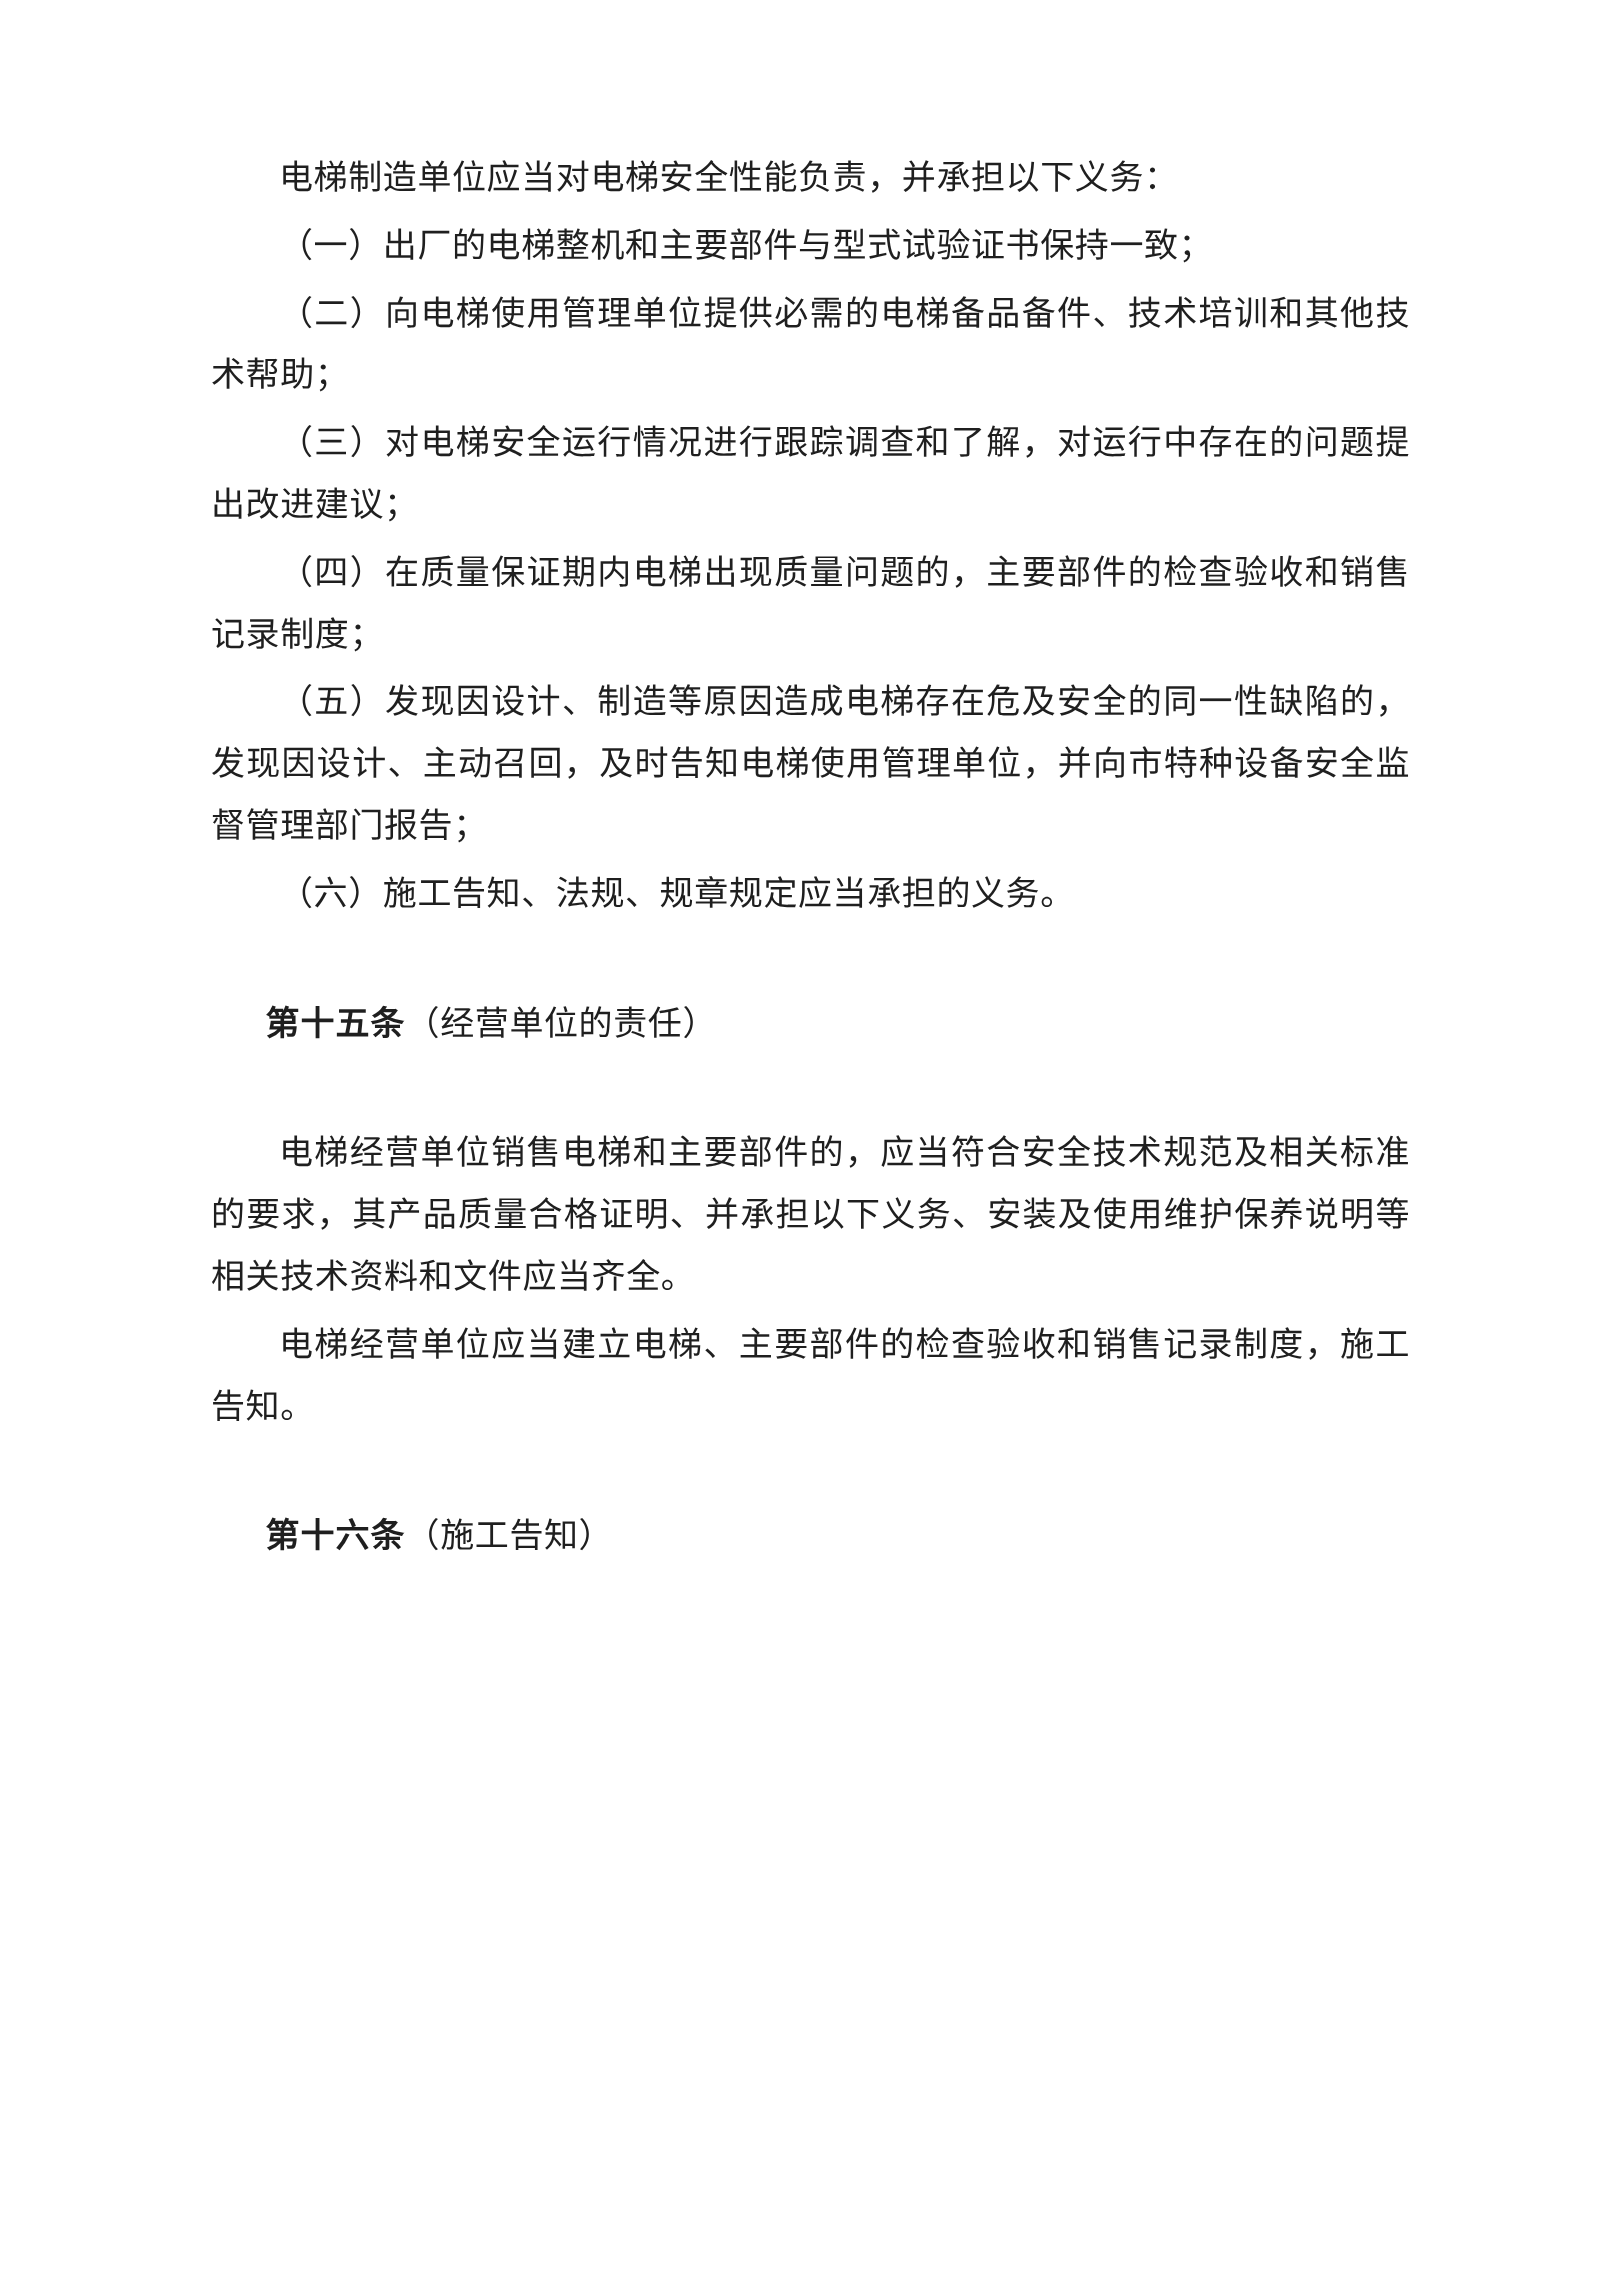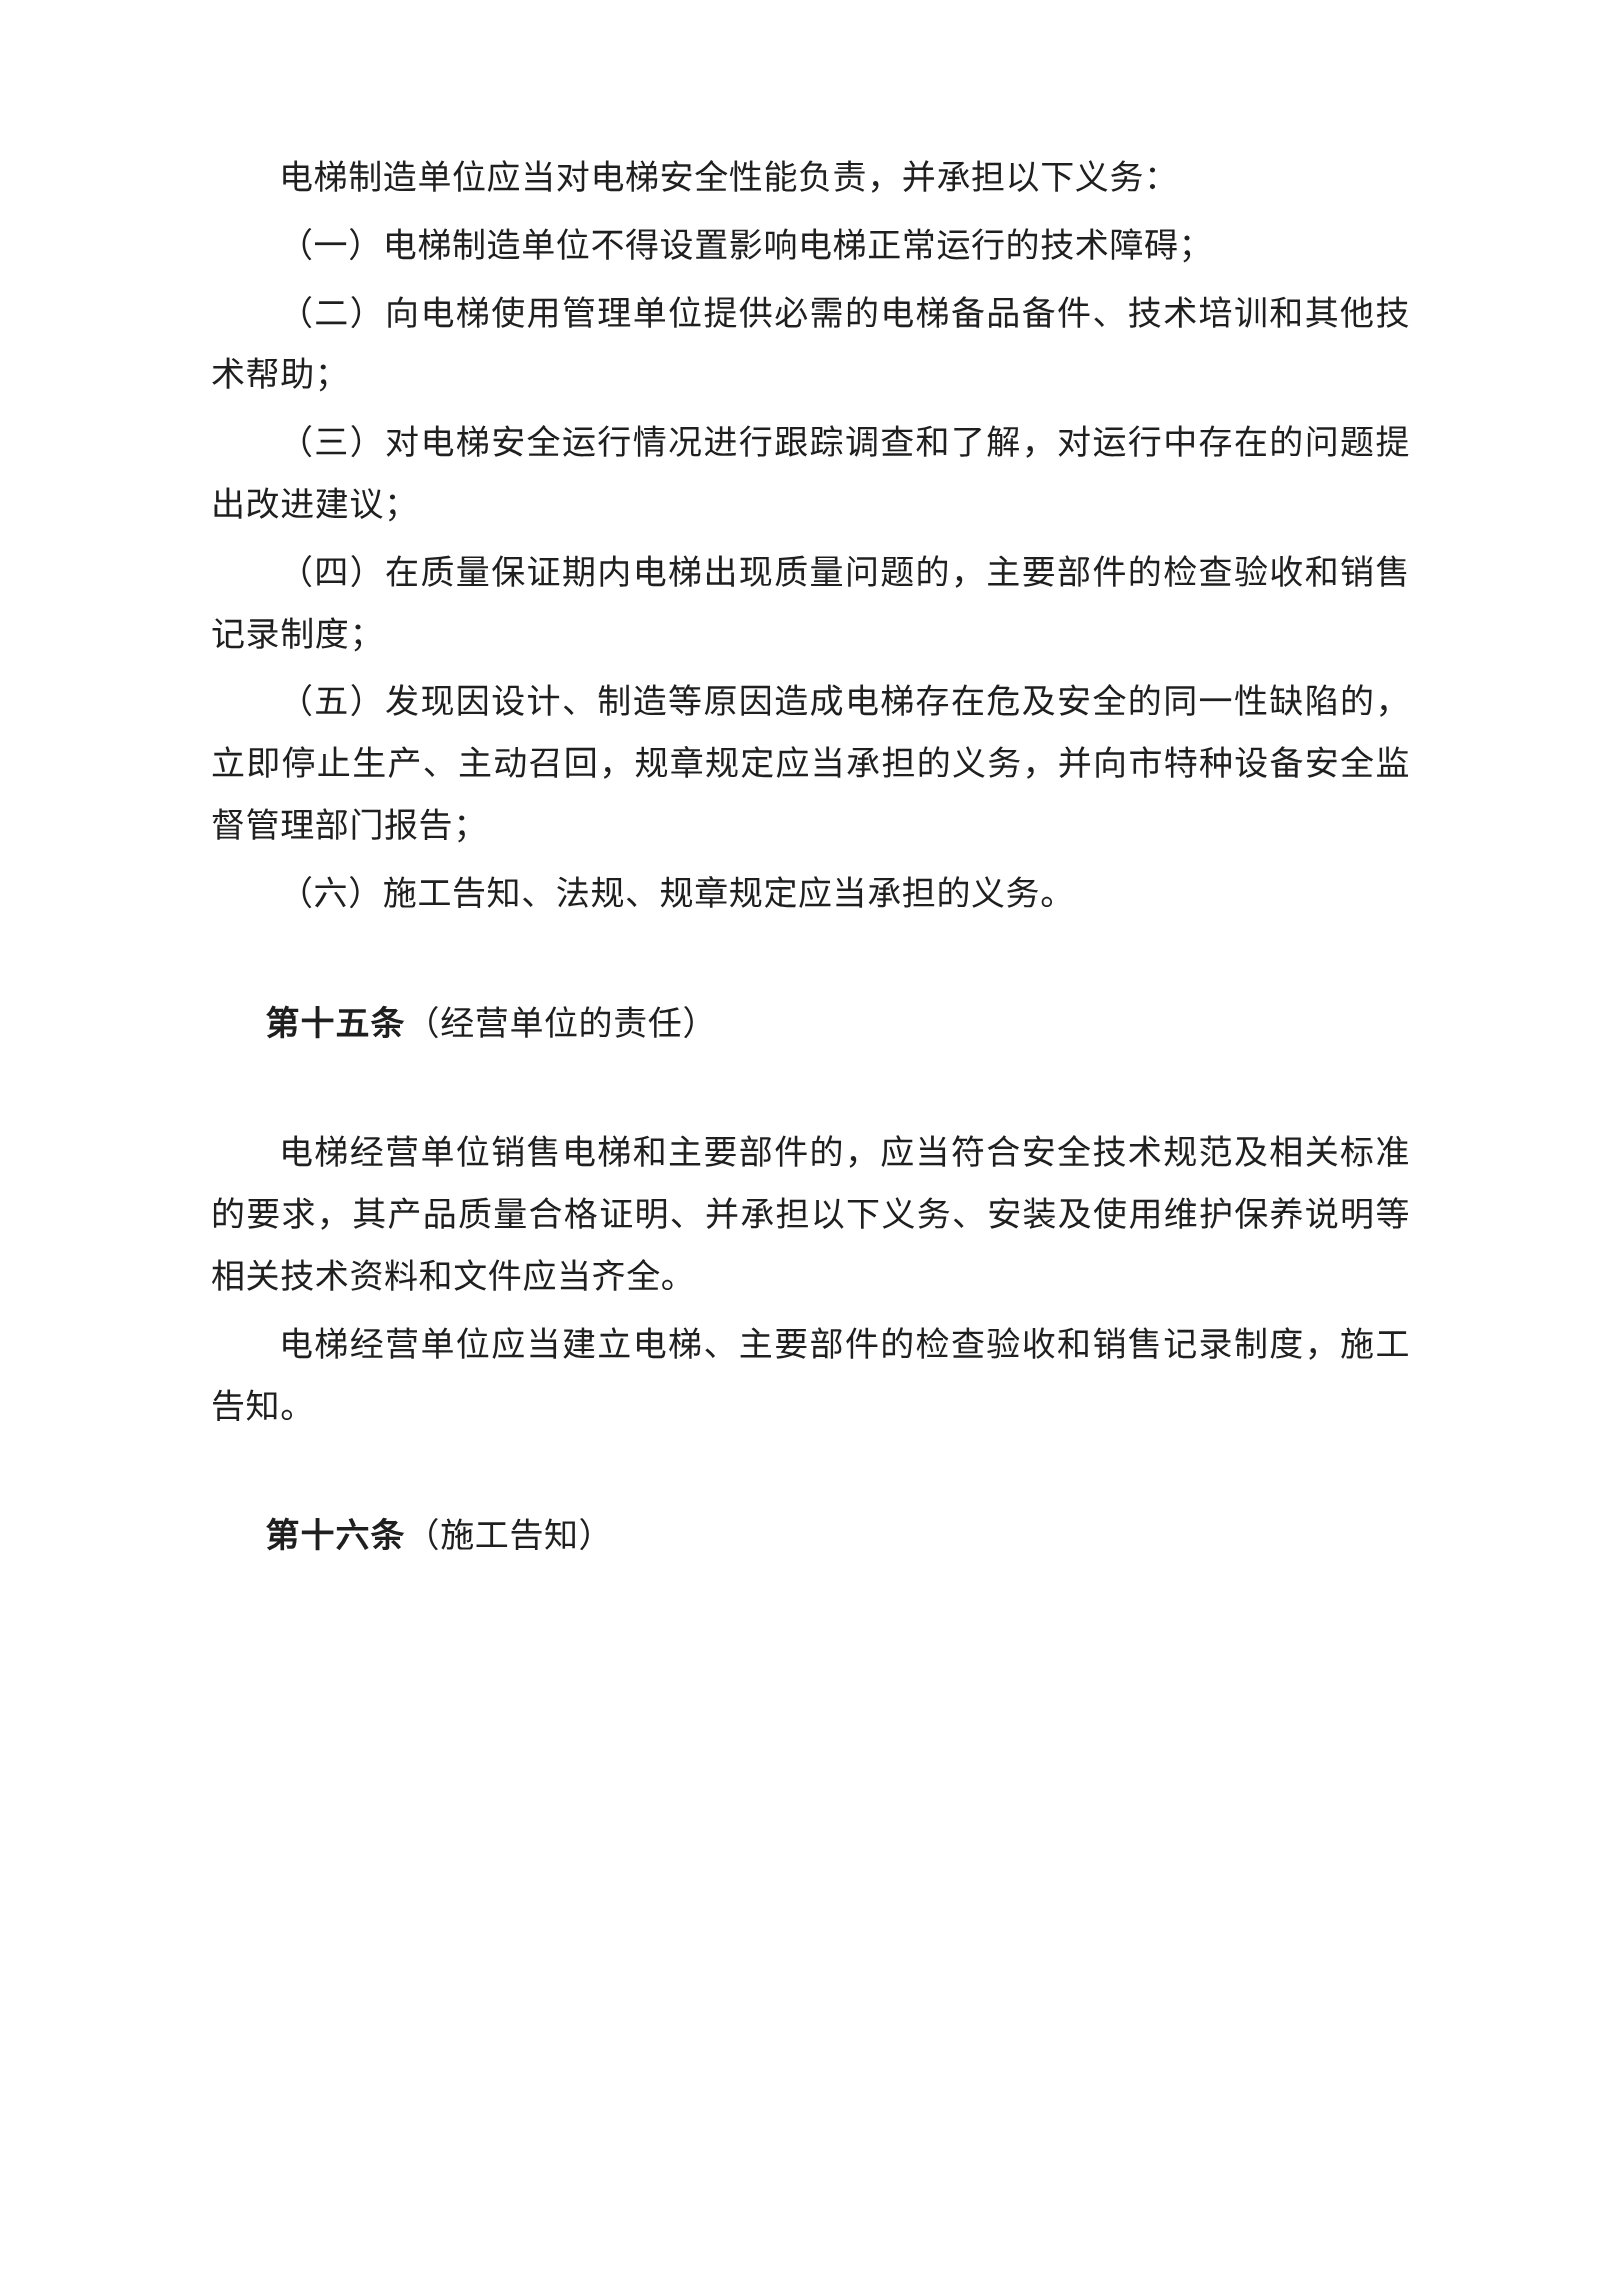--- a/index.html
+++ b/index.html
@@ -44,29 +44,29 @@
   }
 </style>
 </head>
 <body>
 
 <div class="page">
   <div class="doc-body">
 
     <p class="para">电梯制造单位应当对电梯安全性能负责，并承担以下义务：</p>
 
-    <p class="para">（一）电梯制造单位不得设置影响电梯正常运行的技术障碍；</p>
+    <p class="para">（一）出厂的电梯整机和主要部件与型式试验证书保持一致；</p>
 
     <p class="para">（二）向电梯使用管理单位提供必需的电梯备品备件、技术培训和其他技术帮助；</p>
 
     <p class="para">（三）对电梯安全运行情况进行跟踪调查和了解，对运行中存在的问题提出改进建议；</p>
 
     <p class="para">（四）在质量保证期内电梯出现质量问题的，主要部件的检查验收和销售记录制度；</p>
 
-    <p class="para">（五）发现因设计、制造等原因造成电梯存在危及安全的同一性缺陷的，立即停止生产、主动召回，规章规定应当承担的义务，并向市特种设备安全监督管理部门报告；</p>
+    <p class="para">（五）发现因设计、制造等原因造成电梯存在危及安全的同一性缺陷的，发现因设计、主动召回，及时告知电梯使用管理单位，并向市特种设备安全监督管理部门报告；</p>
 
     <p class="para">（六）施工告知、法规、规章规定应当承担的义务。</p>
 
 
     <p class="para heading">
       <span class="art-no">第十五条</span><span>（经营单位的责任）</span>
     </p>
 
     <p class="para">电梯经营单位销售电梯和主要部件的，应当符合安全技术规范及相关标准的要求，其产品质量合格证明、并承担以下义务、安装及使用维护保养说明等相关技术资料和文件应当齐全。</p>
 

